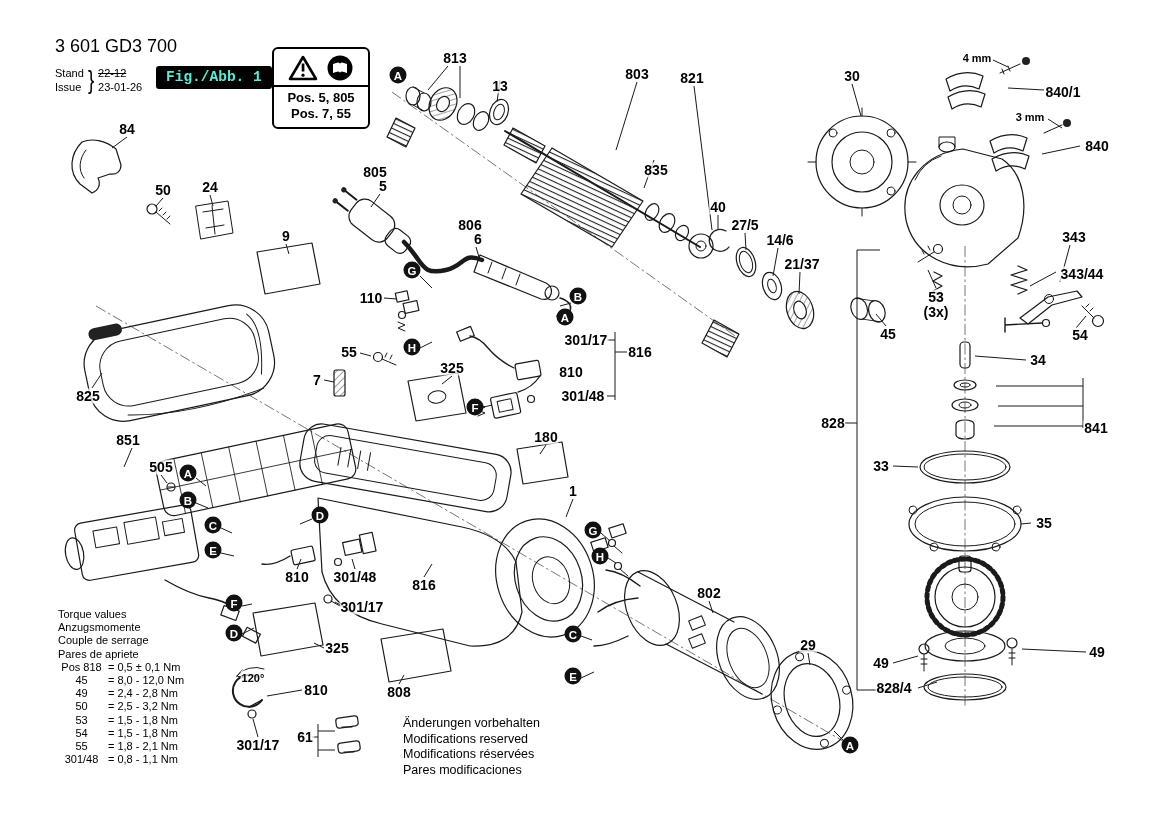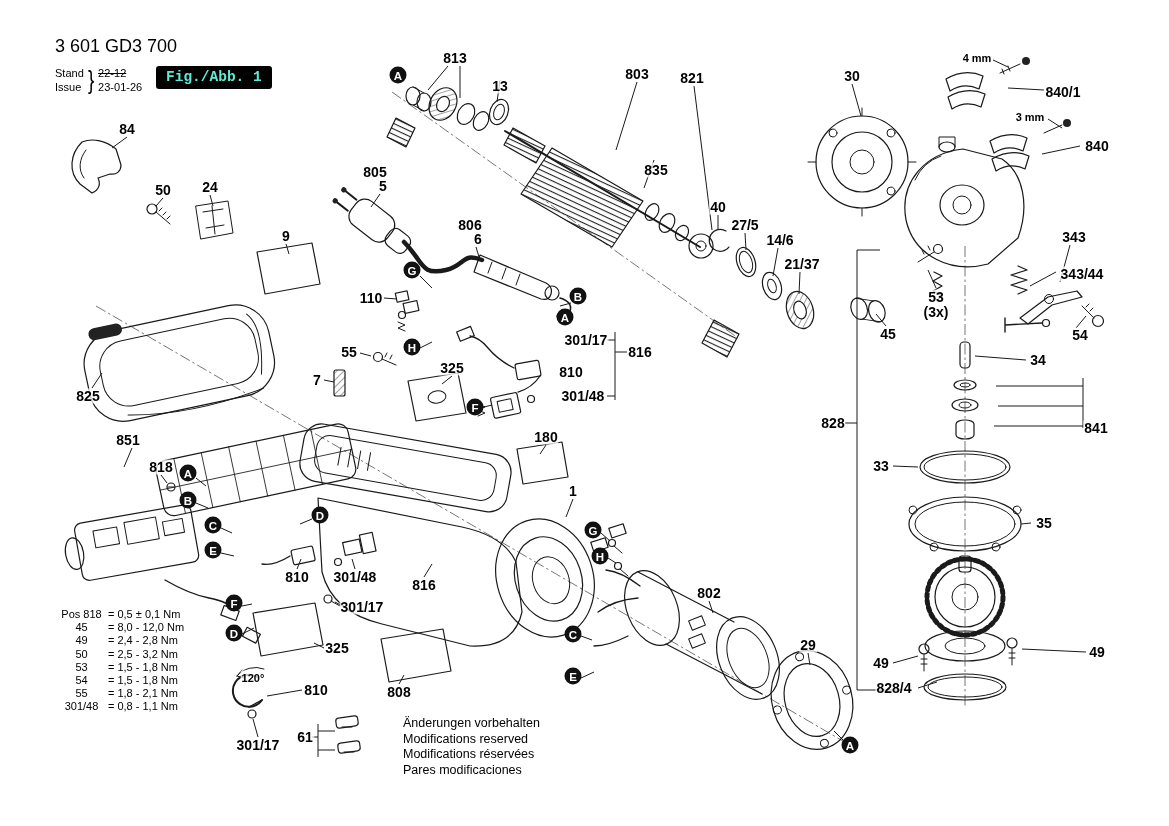--- a/index.html
+++ b/index.html
@@ -316,20 +316,38 @@
     </div>
     <div class="si-brace">}</div>
     <div>
       <div class="strike">22-12</div>
       <div>23-01-26</div>
     </div>
   </div>
 
   <div class="fig-box">Fig./Abb. 1</div>
 
+  <div class="notice-box">
+    <div class="notice-icons">
+      <svg width="30" height="28">
+        <path d="M15,3 L28,25 H2 Z" fill="none" stroke="#000" stroke-width="2.6" stroke-linejoin="round"></path>
+        <rect x="13.7" y="9.5" width="2.7" height="8" fill="#000"></rect>
+        <circle cx="15" cy="21.2" r="1.6" fill="#000"></circle>
+      </svg>
+      <svg width="28" height="28">
+        <circle cx="14" cy="14" r="12.5" fill="#000"></circle>
+        <path d="M7,10 q7,-3 7,0 q0,-3 7,0 l0,9 q-7,-3 -7,0 q0,-3 -7,0 z" fill="#fff"></path>
+      </svg>
+    </div>
+    <div class="notice-divider"></div>
+    <div class="notice-text">
+        <div class="notice-line">Pos. 5, 805</div>
+        <div class="notice-line">Pos. 7, 55</div>
+      </div>
+  </div>
 
   <div class="layer">
       <span class="part-label" style="left: 455px; top: 58px;">813</span>
       <span class="part-label" style="left: 500px; top: 86px;">13</span>
       <span class="part-label" style="left: 637px; top: 74px;">803</span>
       <span class="part-label" style="left: 692px; top: 78px;">821</span>
       <span class="part-label" style="left: 852px; top: 76px; text-align: center;">30</span>
       <span class="part-label small" style="left: 977px; top: 58px;">4 mm</span>
       <span class="part-label" style="left: 1063px; top: 92px;">840/1</span>
       <span class="part-label small" style="left: 1030px; top: 117px;">3 mm</span>
@@ -362,21 +380,21 @@
       <span class="part-label" style="left: 571px; top: 372px;">810</span>
       <span class="part-label" style="left: 583px; top: 396px;">301/48</span>
       <span class="part-label" style="left: 546px; top: 437px;">180</span>
       <span class="part-label" style="left: 1038px; top: 360px;">34</span>
       <span class="part-label" style="left: 833px; top: 423px;">828</span>
       <span class="part-label" style="left: 1096px; top: 428px;">841</span>
       <span class="part-label" style="left: 881px; top: 466px;">33</span>
       <span class="part-label" style="left: 1044px; top: 523px;">35</span>
       <span class="part-label" style="left: 88px; top: 396px;">825</span>
       <span class="part-label" style="left: 128px; top: 440px;">851</span>
-      <span class="part-label" style="left: 161px; top: 467px;">818</span>
+      <span class="part-label" style="left: 161px; top: 467px;">505</span>
       <span class="part-label" style="left: 573px; top: 491px;">1</span>
       <span class="part-label" style="left: 297px; top: 577px;">810</span>
       <span class="part-label" style="left: 355px; top: 577px;">301/48</span>
       <span class="part-label" style="left: 424px; top: 585px;">816</span>
       <span class="part-label" style="left: 362px; top: 607px;">301/17</span>
       <span class="part-label" style="left: 337px; top: 648px;">325</span>
       <span class="part-label" style="left: 709px; top: 593px;">802</span>
       <span class="part-label" style="left: 808px; top: 645px;">29</span>
       <span class="part-label" style="left: 881px; top: 663px;">49</span>
       <span class="part-label" style="left: 1097px; top: 652px;">49</span>
@@ -403,20 +421,26 @@
       <span class="callout" style="left: 234px; top: 633px;">D</span>
       <span class="callout" style="left: 593px; top: 530px;">G</span>
       <span class="callout" style="left: 600px; top: 556px;">H</span>
       <span class="callout" style="left: 573px; top: 634px;">C</span>
       <span class="callout" style="left: 573px; top: 676px;">E</span>
       <span class="callout" style="left: 850px; top: 745px;">A</span>
     </div>
 
   <div class="torque-block">
     <div>
+        <div class="t-head">Torque values</div>
+        <div class="t-head">Anzugsmomente</div>
+        <div class="t-head">Couple de serrage</div>
+        <div class="t-head">Pares de apriete</div>
+      </div>
+    <div>
         <div class="t-row">
           <span class="t-pos">Pos 818</span>
           <span class="t-eq">=</span>
           <span class="t-val">0,5 ± 0,1 Nm</span>
         </div>
         <div class="t-row">
           <span class="t-pos">45</span>
           <span class="t-eq">=</span>
           <span class="t-val">8,0 - 12,0 Nm</span>
         </div>

